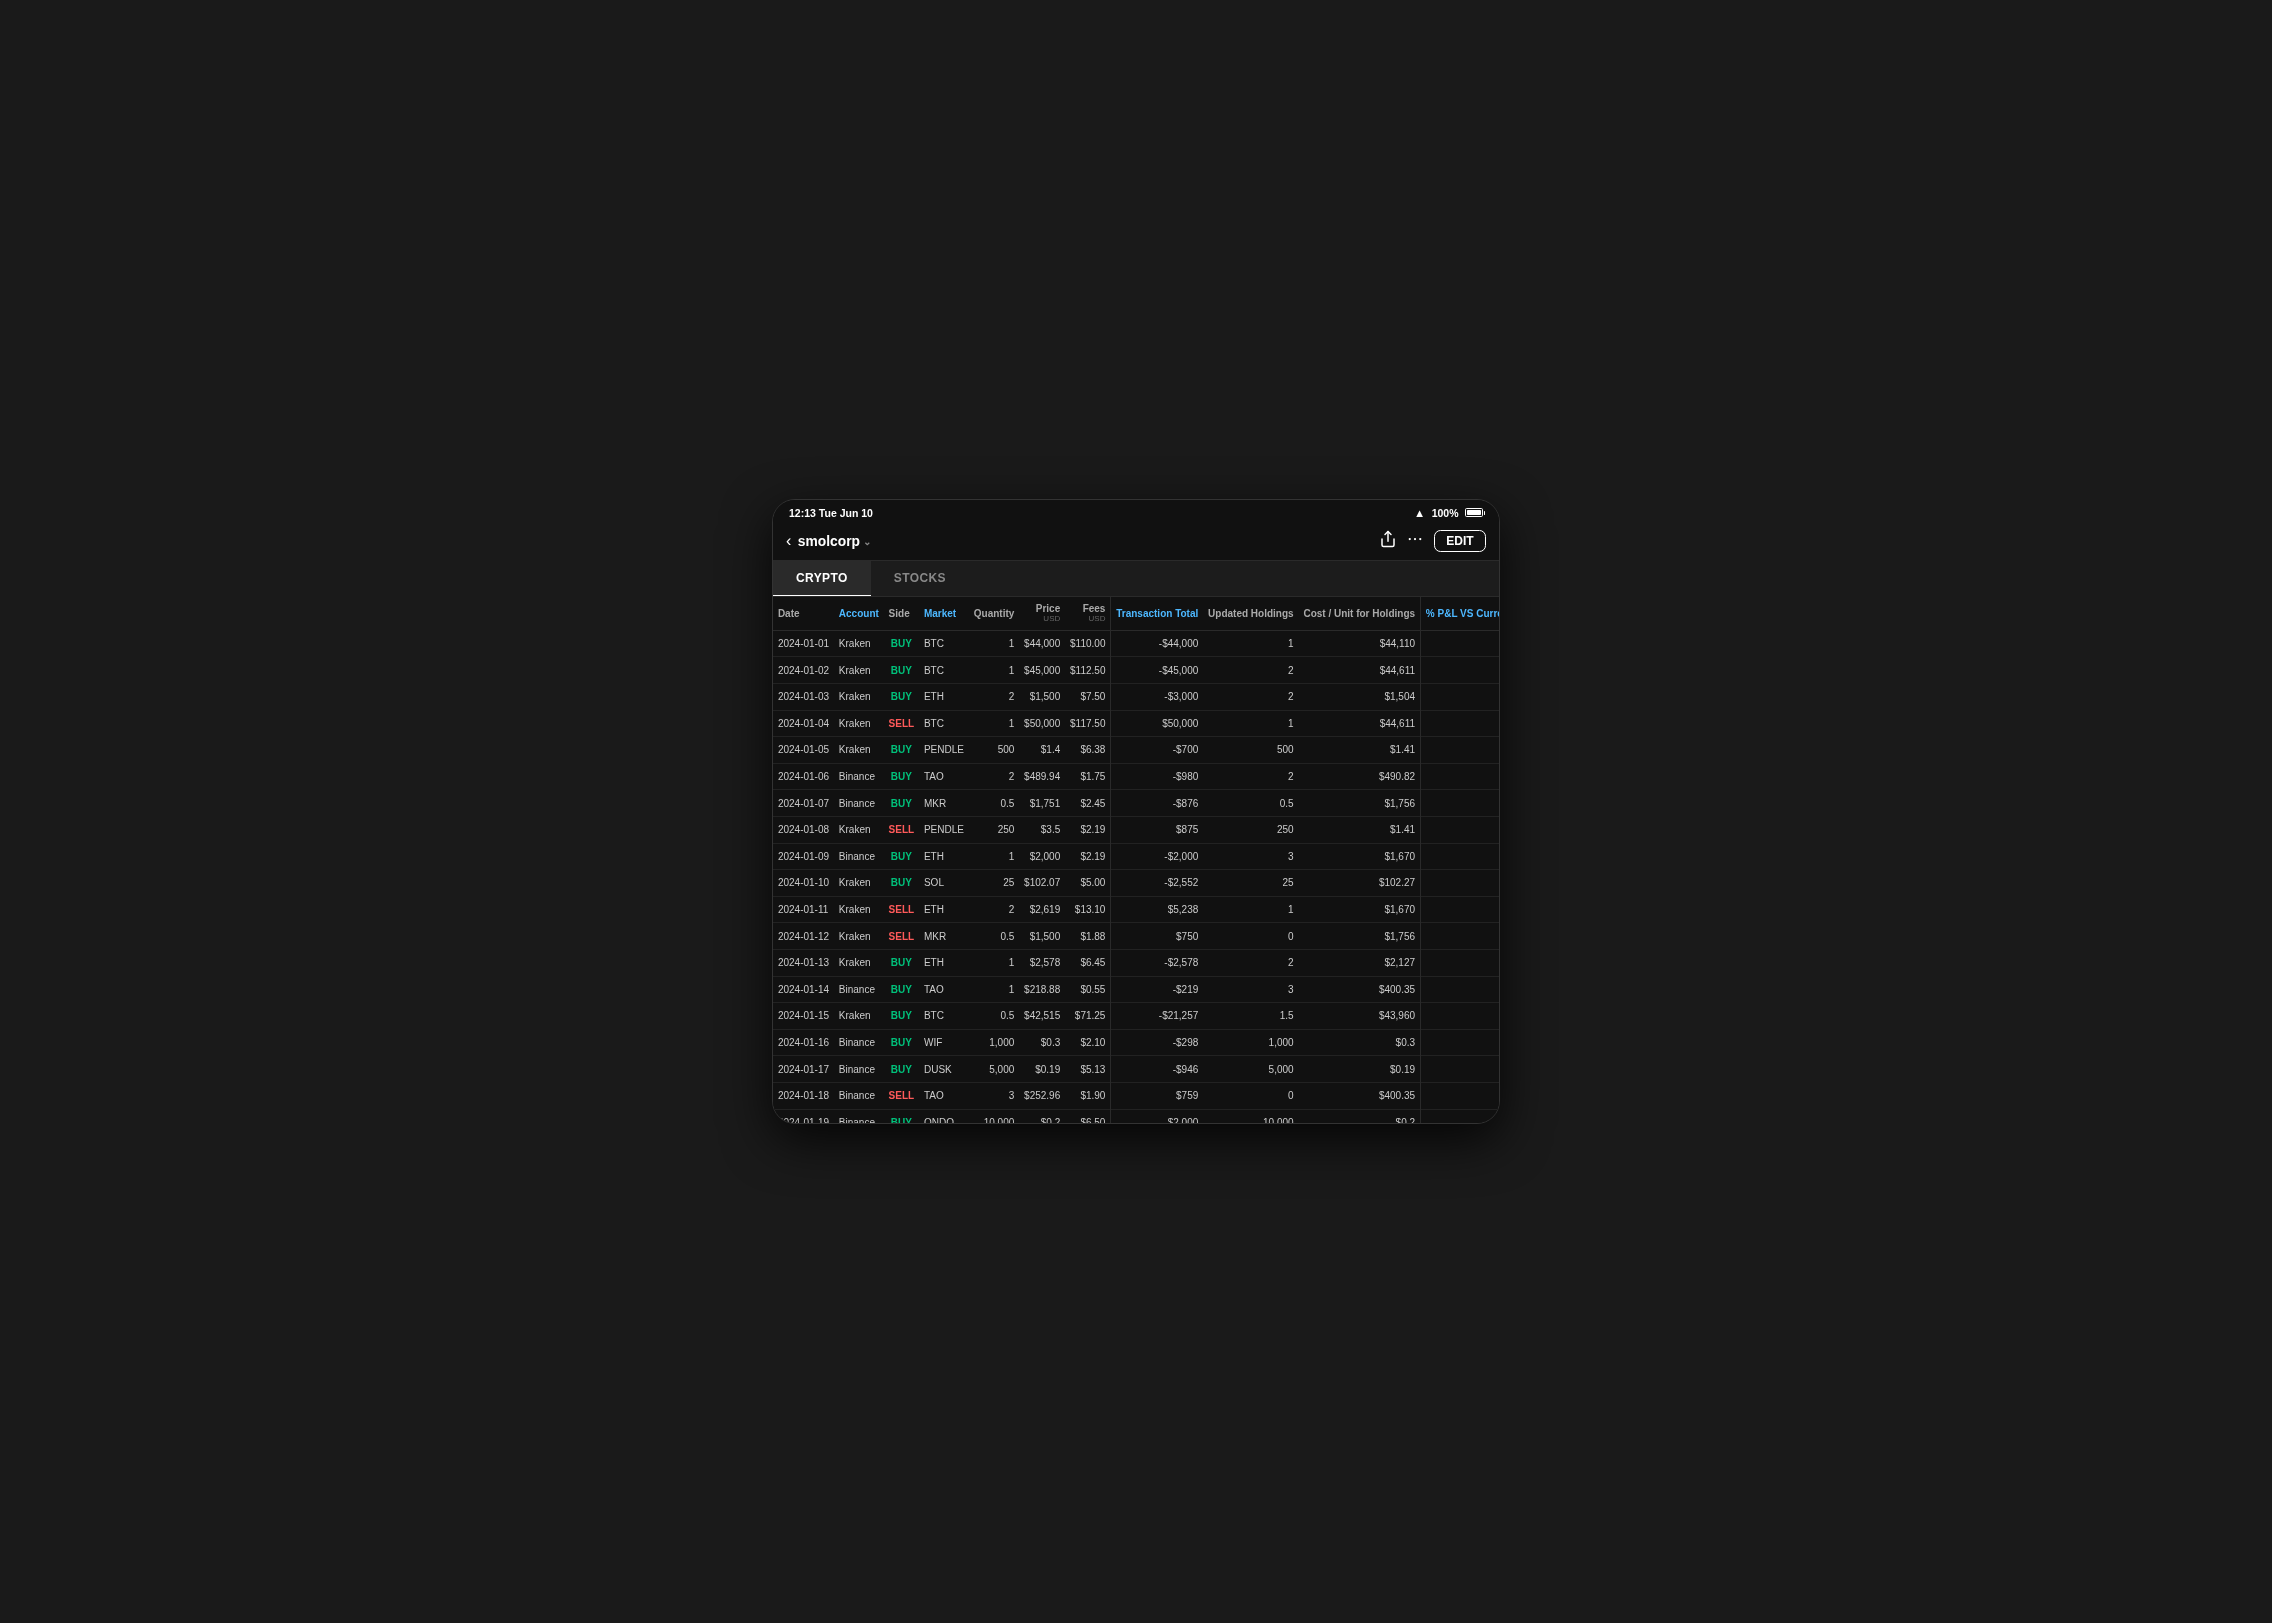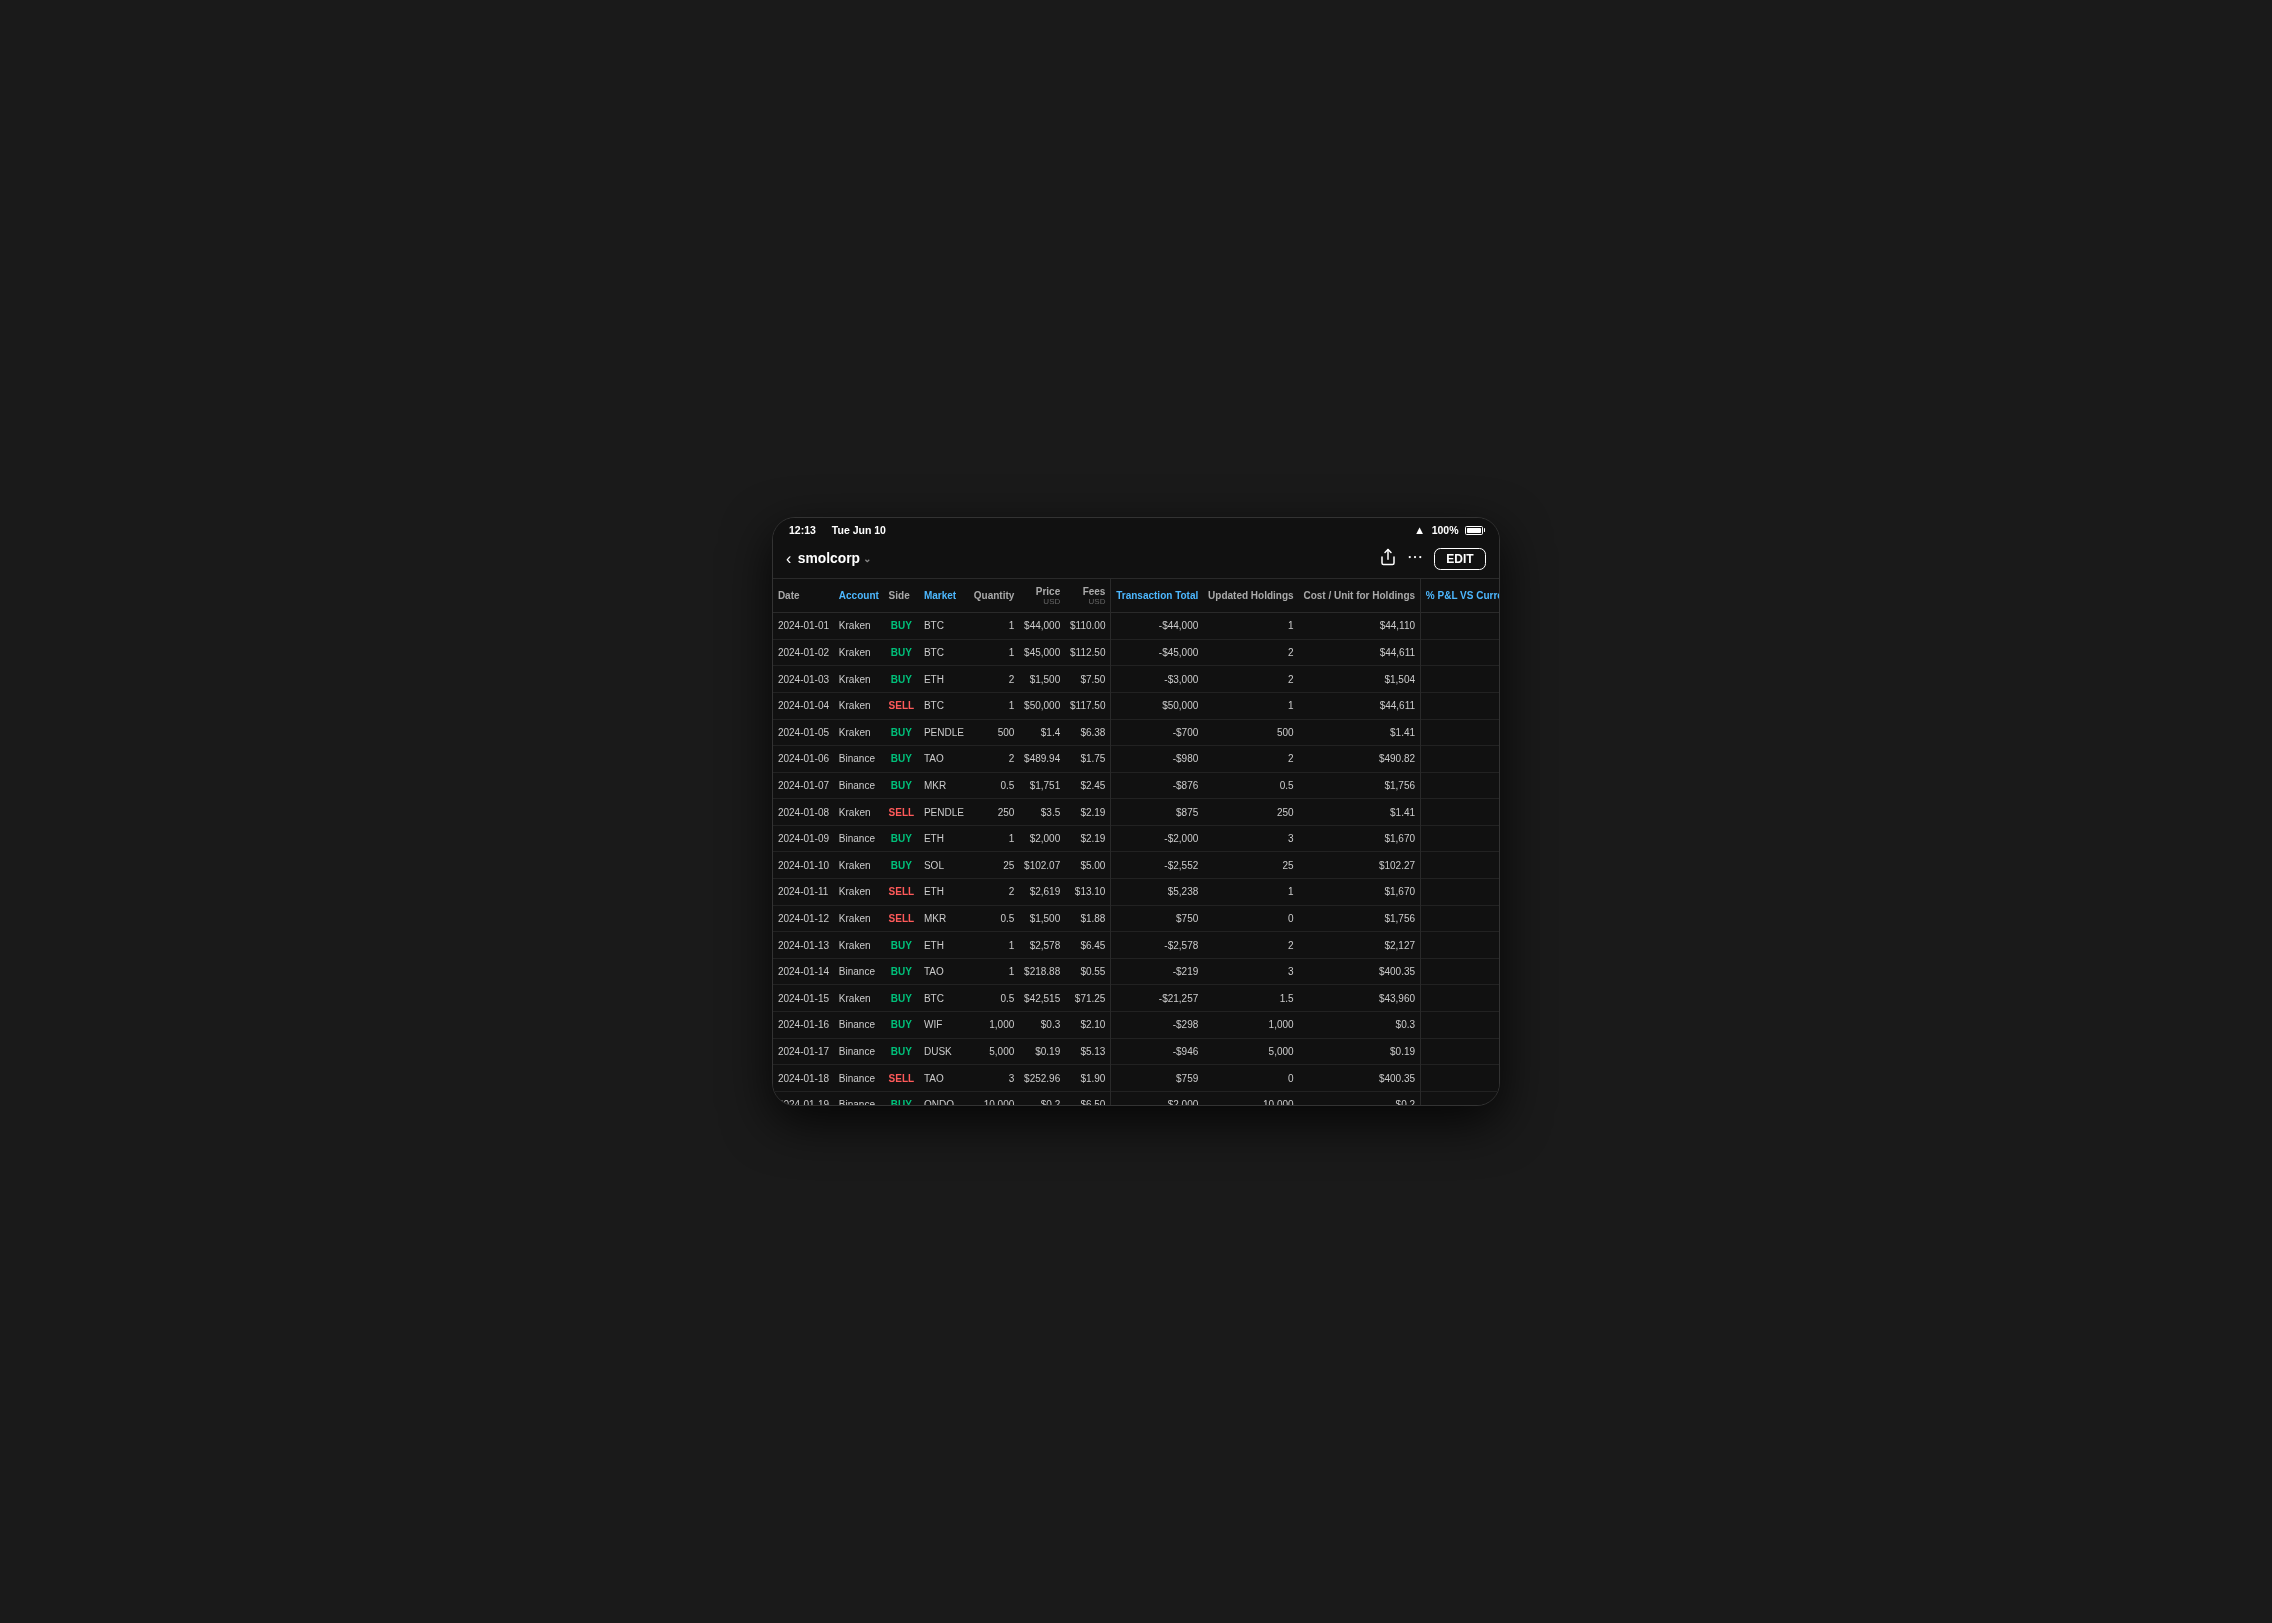--- a/index.html
+++ b/index.html
@@ -27,21 +27,21 @@
     .status-bar {
       background: #111;
       display: flex;
       justify-content: space-between;
       align-items: center;
       padding: 6.5px 16px;
       color: #fff;
       font-size: 10.5px;
       font-weight: 600;
     }
-    .status-left { display: flex; align-items: center; gap: 16px; }
+    .status-left { display: flex; align-items: center; gap: 3px; }
     .status-right { display: flex; align-items: center; gap: 6.5px; }
     .battery-bar {
       width: 18px; height: 9px; border: 1.2px solid #fff;
       border-radius: 1.6px; position: relative; display: inline-block;
     }
     .battery-bar::after {
       content: '';
       position: absolute; right: -3.2px; top: 50%;
       transform: translateY(-50%);
       width: 1.6px; height: 4px; background: #fff; border-radius: 0.8px;
@@ -242,20 +242,24 @@
         <svg width="18" height="18" viewBox="0 0 24 24" fill="#fff">
           <circle cx="5" cy="12" r="1.5"></circle>
             <circle cx="12" cy="12" r="1.5"></circle>
             <circle cx="19" cy="12" r="1.5"></circle>
         </svg>
       </button>
       <button class="edit-btn">EDIT</button>
     </div>
   </div>
 
+  <div class="tab-bar">
+    <div class="tab-item active">CRYPTO</div>
+    <div class="tab-item">STOCKS</div>
+  </div>
 
   <div class="main-content">
 
 
     <div class="table-container">
       <table>
         <thead>
           <tr>
             <th class="colored-date">Date</th>
             <th class="colored-account">Account</th>

